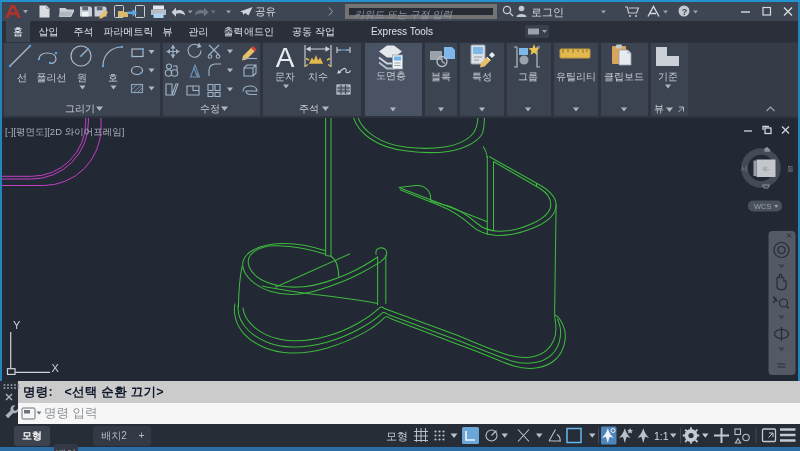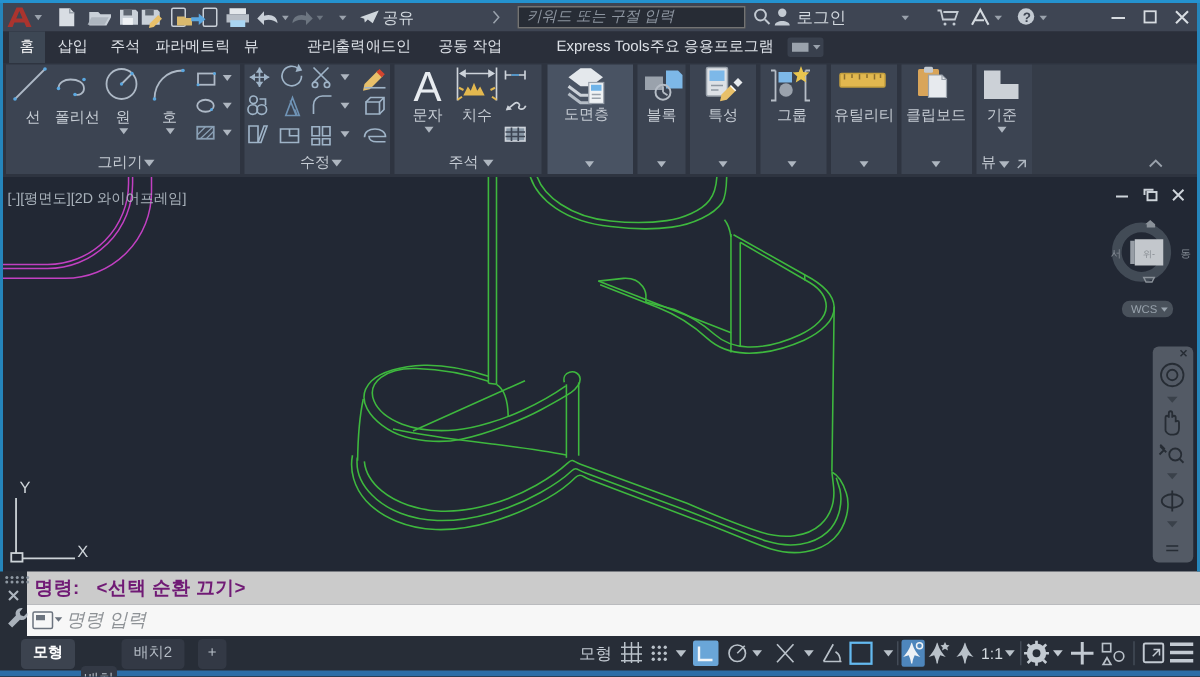--- a/index.html
+++ b/index.html
@@ -5,27 +5,27 @@
 * { margin:0; padding:0; box-sizing:border-box; }
 html,body { width:800px; height:451px; overflow:hidden; background:#2c323d; font-family:"Liberation Sans",sans-serif; }
 .abs { position:absolute; }
 #page { position:relative; width:800px; height:451px; }
 #topborder { left:0; top:0; width:800px; height:2px; background:#2492cf; }
 #titlebar { left:0; top:2px; width:800px; height:19px; background:#3e4553; }
 #tabrow { left:0; top:21px; width:800px; height:21px; background:#2a2f3a; }
 #ribbon { left:0; top:42px; width:800px; height:76px; background:#2e3440; }
 #canvas { left:0; top:118px; width:800px; height:263px; background:#222834; }
 #cmdgrip { left:0; top:381px; width:18px; height:43px; background:#272d37; }
-#cmdhist { left:18px; top:381px; width:782px; height:22px; background:#cbcbcb; color:#701a75; font-size:12.5px; line-height:22px; font-weight:bold; letter-spacing:0.3px; }
+#cmdhist { left:18px; top:381px; width:782px; height:22px; background:#cbcbcb; color:#0f172a; font-size:12.5px; line-height:22px; font-weight:bold; letter-spacing:0.3px; }
 #cmdinput { left:18px; top:403px; width:782px; height:21px; background:#f7f7f7; }
 #statusbar { left:0; top:424px; width:800px; height:23px; background:#272d37; }
 #bottomblue { left:0; top:447px; width:800px; height:4px; background:#2c6da6; }
 #leftborder { left:0; top:2px; width:2px; height:379px; background:#2585bb; }
 #rightborder { left:798px; top:2px; width:2px; height:379px; background:#2585bb; }
-#searchbox { position:absolute; left:345px; top:4px; width:152px; height:15px; background:#272c35; border:1px solid #737373; color:#8d95a0; font-size:10px; font-style:italic; line-height:13px; padding-left:5px; }
+#searchbox { position:absolute; left:345px; top:4px; width:152px; height:15px; background:#272c35; border:4px solid #737373; color:#8d95a0; font-size:10px; font-style:italic; line-height:13px; padding-left:5px; }
 .rtab { position:absolute; top:21px; height:21px; line-height:21px; color:#dde1e7; font-size:10px; text-align:center; }
 .panel { position:absolute; top:43px; height:73px; background:#3c4452; }
 .stab { position:absolute; height:20px; border-radius:3px; color:#b6bdc6; font-size:10px; text-align:center; line-height:20px; }
 svg { position:absolute; display:block; }
 </style>
 </head>
 <body>
 <div id="page">
   <div id="topborder" class="abs"></div>
   <div id="titlebar" class="abs"></div>
@@ -107,26 +107,25 @@
     <path d="M741,10 h9" stroke="#d6dbe0" stroke-width="1.4"></path>
     <rect x="763" y="5.5" width="7.5" height="7.5" fill="none" stroke="#d6dbe0" stroke-width="1.2"></rect>
     <path d="M784,5.5 l8,8 m0,-8 l-8,8" stroke="#d6dbe0" stroke-width="1.4"></path>
   </svg>
 
   <div class="rtab" style="left:6px;width:24px;background:#3d4754;color:#fff">홈</div>
   <div class="rtab" style="left:34px;width:29px">삽입</div>
   <div class="rtab" style="left:69px;width:29px">주석</div>
   <div class="rtab" style="left:102px;width:53px">파라메트릭</div>
   <div class="rtab" style="left:157px;width:21px">뷰</div>
-  <div class="rtab" style="left:200px;width:29px">관리</div>
+  <div class="rtab" style="left:184px;width:29px">관리</div>
   <div class="rtab" style="left:219px;width:29px">출력</div>
   <div class="rtab" style="left:239px;width:40px">애드인</div>
   <div class="rtab" style="left:290px;width:47px">공동 작업</div>
   <div class="rtab" style="left:368px;width:68px">Express Tools</div>
-  <div class="rtab" style="left:433px;width:83px">주요 응용프로그램</div>
   <svg style="left:524px;top:21px" width="40" height="21" viewBox="0 0 40 21">
     <rect x="1" y="4" width="24" height="13" rx="2" fill="#39404d"></rect>
     <rect x="4" y="7.5" width="11" height="6" fill="#9aa2ac"></rect>
     <path d="M18,9 l5,0 l-2.5,3 z" fill="#9aa2ac"></path>
   </svg>
 
   <div class="panel" style="left:4px;width:156px"></div>
   <div class="panel" style="left:163px;width:97px"></div>
   <div class="panel" style="left:263px;width:98px"></div>
   <div class="panel" style="left:365px;width:57px;background:#495363"></div>
@@ -403,25 +402,25 @@
         <circle cx="11.5" cy="7" r="1"></circle>
         <circle cx="15" cy="7" r="1"></circle>
         <circle cx="18.5" cy="7" r="1"></circle>
     </g>
     <path d="M6,13 l6,6 m0,-6 l-6,6" stroke="#aeb6bf" stroke-width="1.4" fill="none"></path>
     <path d="M15.2,24.5 a3.8,3.8 0 0 0 -4.6,4.9 l-5.2,5.2 2.7,2.7 5.2,-5.2 a3.8,3.8 0 0 0 4.9,-4.6 l-2.3,2.3 -2.2,-0.6 -0.6,-2.2 z" fill="#aab2bb"></path>
     <rect x="22" y="27" width="13" height="11" rx="1" fill="none" stroke="#6b737e"></rect>
     <rect x="24" y="29" width="6" height="3.5" fill="#6b737e"></rect>
     <path d="M36.5,30.5 l5,0 l-2.5,3 z" fill="#6b737e"></path>
   </svg>
-  <div class="abs" style="left:44px;top:403px;width:200px;height:21px;color:#8e9296;font-size:12.5px;line-height:21px;font-style:italic">명령 입력</div>
+  <div class="abs" style="left:44px;top:403px;width:200px;height:21px;color:#8e9296;font-size:12.5px;line-height:21px;">명령 입력</div>
 
   <div class="stab" style="left:14px;top:426px;width:36px;background:#3c434f;color:#fff;font-weight:bold">모형</div>
   <div class="stab" style="left:54px;top:444px;width:24px;background:#333945">배치1</div>
-  <div class="stab" style="left:81px;top:426px;width:42px;background:#333945">배치2</div>
+  <div class="stab" style="left:93px;top:426px;width:42px;background:#333945">배치2</div>
   <div class="stab" style="left:132px;top:426px;width:19px;background:#333945">+</div>
   <svg style="left:380px;top:424px" width="420" height="23" viewBox="0 0 420 23">
     <text x="6" y="15.5" font-size="11" fill="#c3cad2">모형</text>
     <g stroke="#b9c1c9" fill="none" stroke-width="1.2">
       <path d="M36.5,4 v14 m4.5,-14 v14 m4.5,-14 v14 M34,7.5 h14 m-14,4.5 h14 m-14,4.5 h14" stroke-width="1"></path>
     </g>
     <g fill="#b9c1c9">
       <circle cx="55.5" cy="7.5" r="1.1"></circle>
         <circle cx="59.5" cy="7.5" r="1.1"></circle>
         <circle cx="63.5" cy="7.5" r="1.1"></circle>

